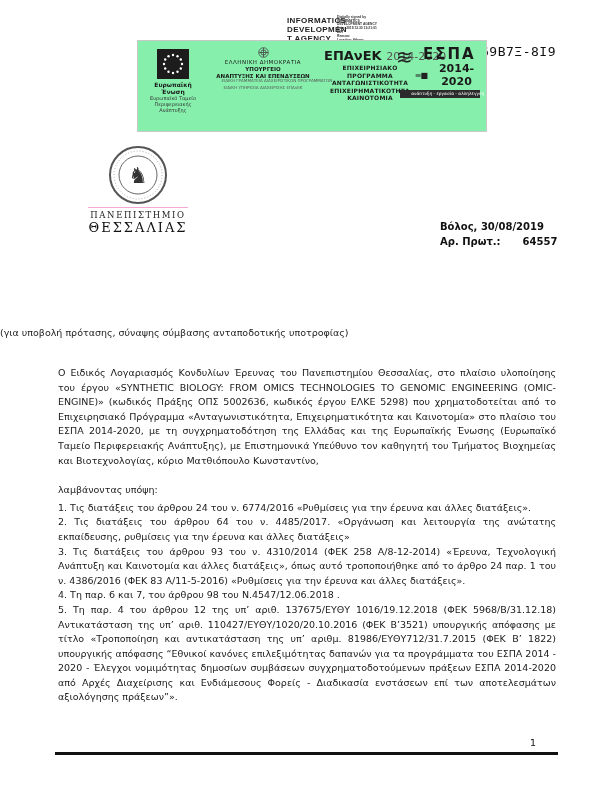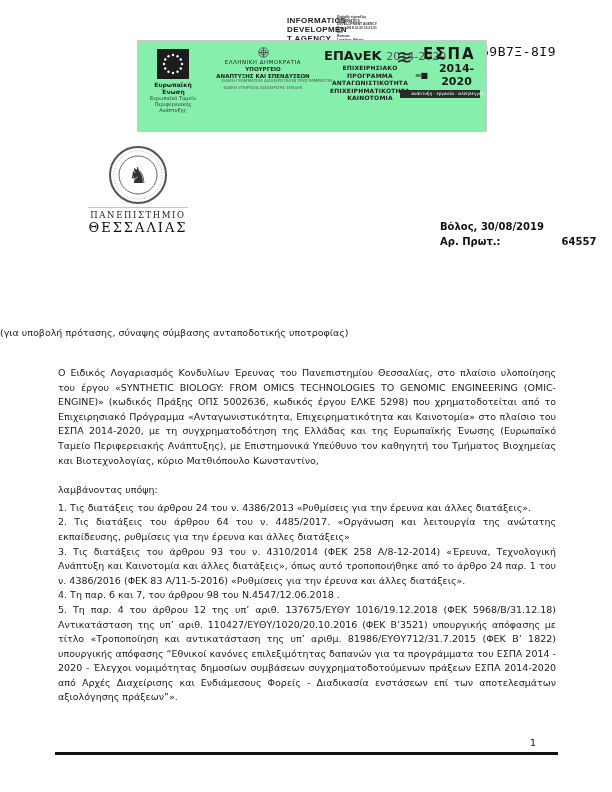--- a/index.html
+++ b/index.html
@@ -67,21 +67,21 @@
     text-align: center; font-size: 8.5px; font-weight: 700; color: #222;
   }
   
   .university { position: absolute; left: 88px; top: 144px; width: 100px; text-align: center; }
   .uni-seal { display: block; margin: 0 auto; }
   .uni-name { margin-top: 1px; border-top: 1px solid #f9a8d4; padding-top: 2px; font-family: "DejaVu Serif", serif; }
   .uni-l1 { font-size: 8.5px; letter-spacing: 1.6px; line-height: 10px; color: #222; white-space: nowrap; }
   .uni-l2 { font-size: 13px; letter-spacing: 2px; line-height: 15px; color: #111; white-space: nowrap; }
   
   .meta { position: absolute; left: 440px; top: 219px; font-size: 10px; font-weight: 700; line-height: 15px; color: #111; }
-  .meta-row { display: flex; gap: 39px; }
+  .meta-row { display: flex; }
   .meta-val { margin-left: 22px; }
   
   .doc-title {
     position: absolute; left: 0; top: 293px; width: 100%;
     text-align: center; font-size: 12.5px; font-weight: 700; letter-spacing: 0.5px; color: #000;
   }
   .doc-subtitle {
     position: absolute; left: 0; top: 327px; width: 100%;
     font-size: 9.5px; color: #222;
   }
@@ -202,21 +202,21 @@
       <span>Αρ. Πρωτ.:</span>
       <span class="meta-val">64557</span>
     </div>
   </div>
 
   <div class="doc-subtitle">(για υποβολή πρότασης, σύναψης σύμβασης ανταποδοτικής υποτροφίας)</div>
 
   <div class="body-text">
     <div>Ο Ειδικός Λογαριασμός Κονδυλίων Έρευνας του Πανεπιστημίου Θεσσαλίας, στο πλαίσιο υλοποίησης του έργου «SYNTHETIC BIOLOGY: FROM OMICS TECHNOLOGIES TO GENOMIC ENGINEERING (OMIC-ENGINE)» (κωδικός Πράξης ΟΠΣ 5002636, κωδικός έργου ΕΛΚΕ 5298) που χρηματοδοτείται από το Επιχειρησιακό Πρόγραμμα «Ανταγωνιστικότητα, Επιχειρηματικότητα και Καινοτομία» στο πλαίσιο του ΕΣΠΑ 2014-2020, με τη συγχρηματοδότηση της Ελλάδας και της Ευρωπαϊκής Ένωσης (Ευρωπαϊκό Ταμείο Περιφερειακής Ανάπτυξης), με Επιστημονικά Υπεύθυνο τον καθηγητή του Τμήματος Βιοχημείας και Βιοτεχνολογίας, κύριο Ματθιόπουλο Κωνσταντίνο,</div>
     <div class="considering">λαμβάνοντας υπόψη:</div>
-    <div class="list-item">1. Τις διατάξεις του άρθρου 24 του ν. 4386/2013 «Ρυθμίσεις για την έρευνα και άλλες διατάξεις».</div>
+    <div class="list-item">1. Τις διατάξεις του άρθρου 24 του ν. 6774/2016 «Ρυθμίσεις για την έρευνα και άλλες διατάξεις».</div>
     <div class="list-item">2. Τις διατάξεις του άρθρου 64 του ν. 4485/2017. «Οργάνωση και λειτουργία της ανώτατης εκπαίδευσης, ρυθμίσεις για την έρευνα και άλλες διατάξεις»</div>
     <div class="list-item">3. Τις διατάξεις του άρθρου 93 του ν. 4310/2014 (ΦΕΚ 258 Α/8-12-2014) «Έρευνα, Τεχνολογική Ανάπτυξη και Καινοτομία και άλλες διατάξεις», όπως αυτό τροποποιήθηκε από το άρθρο 24 παρ. 1 του ν. 4386/2016 (ΦΕΚ 83 Α/11-5-2016) «Ρυθμίσεις για την έρευνα και άλλες διατάξεις».</div>
     <div class="list-item">4. Τη παρ. 6 και 7, του άρθρου 98 του Ν.4547/12.06.2018 .</div>
     <div class="list-item">5. Τη παρ. 4 του άρθρου 12 της υπ’ αριθ. 137675/ΕΥΘΥ 1016/19.12.2018 (ΦΕΚ 5968/Β/31.12.18) Αντικατάσταση της υπ’ αριθ. 110427/ΕΥΘΥ/1020/20.10.2016 (ΦΕΚ Β’3521) υπουργικής απόφασης με τίτλο «Τροποποίηση και αντικατάσταση της υπ’ αριθμ. 81986/ΕΥΘΥ712/31.7.2015 (ΦΕΚ Β’ 1822) υπουργικής απόφασης “Εθνικοί κανόνες επιλεξιμότητας δαπανών για τα προγράμματα του ΕΣΠΑ 2014 - 2020 - Έλεγχοι νομιμότητας δημοσίων συμβάσεων συγχρηματοδοτούμενων πράξεων ΕΣΠΑ 2014-2020 από Αρχές Διαχείρισης και Ενδιάμεσους Φορείς - Διαδικασία ενστάσεων επί των αποτελεσμάτων αξιολόγησης πράξεων”».</div>
   </div>
 
   <div class="page-number">1</div>
   <div class="footer-line"></div>
 
 </div>

